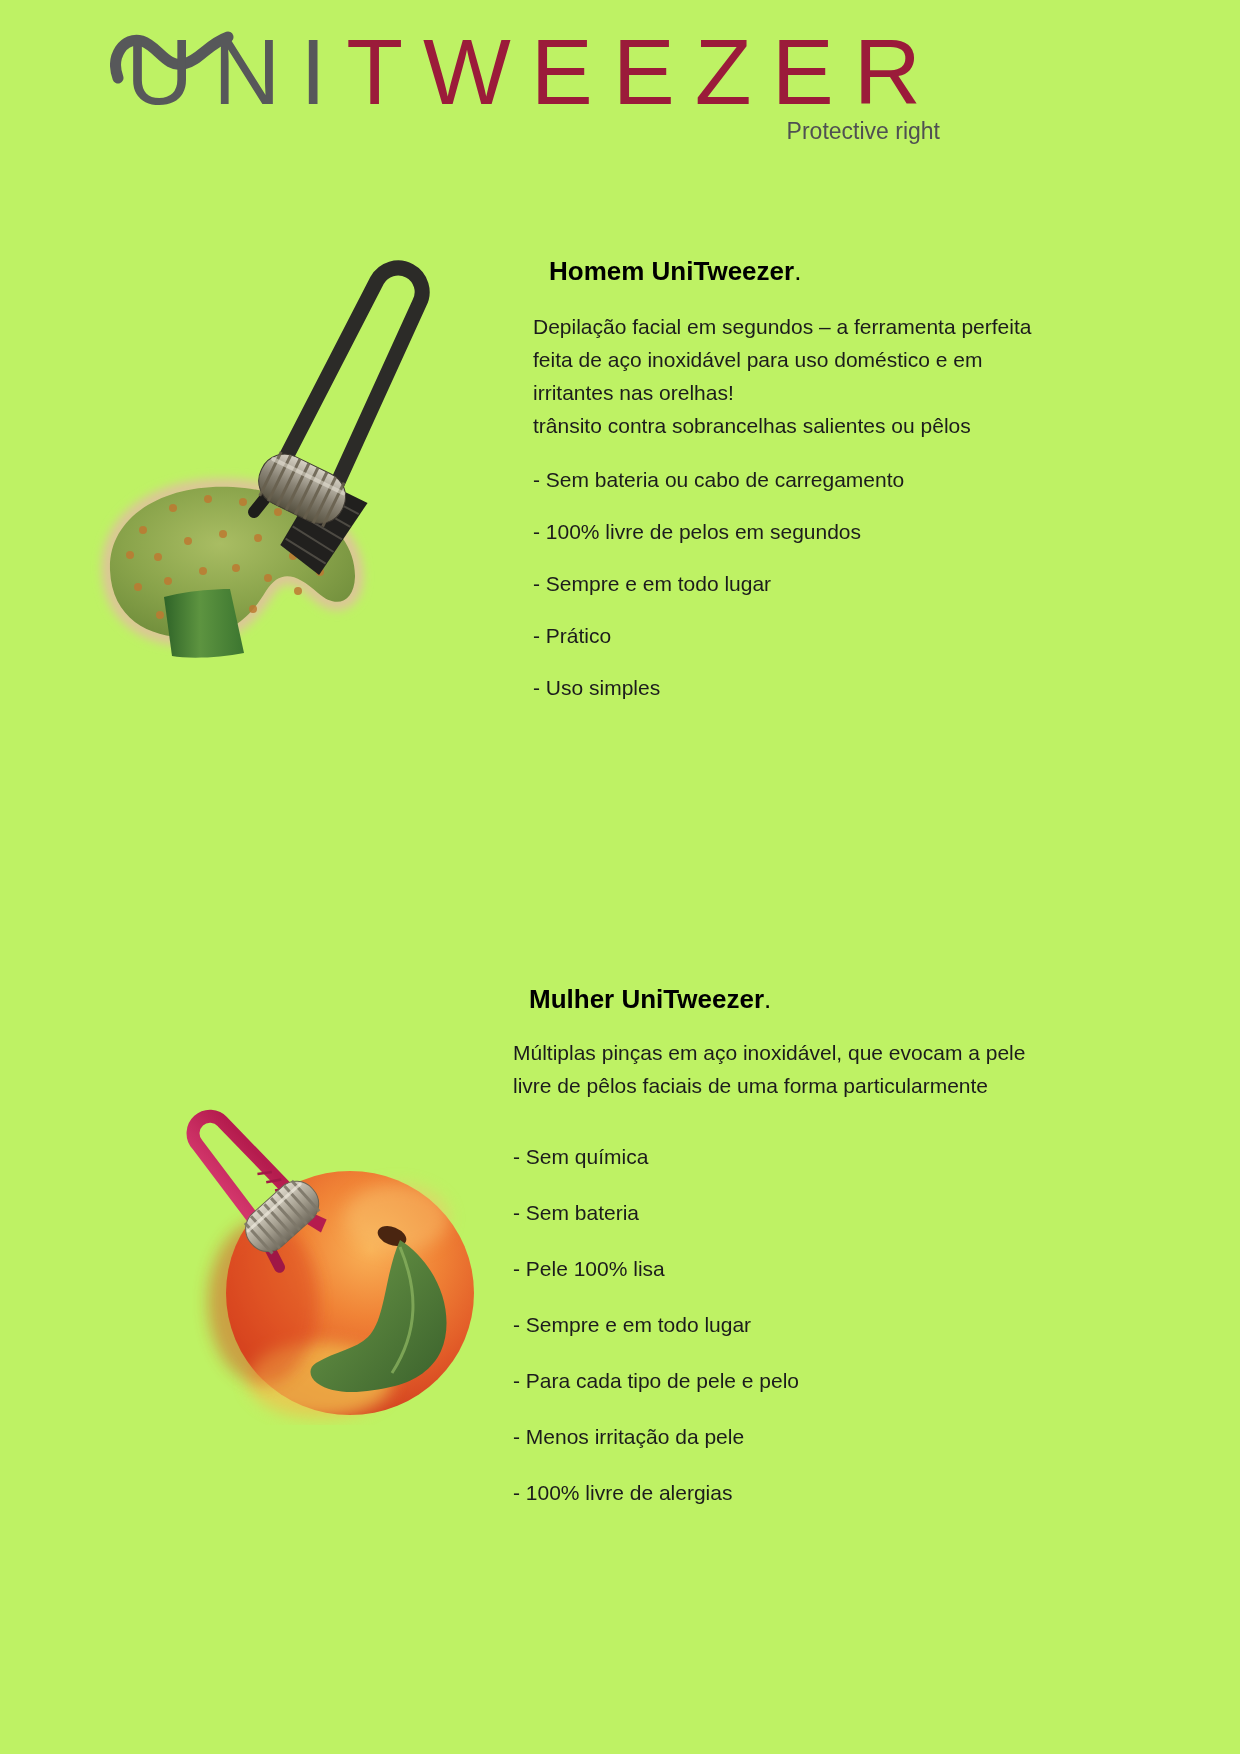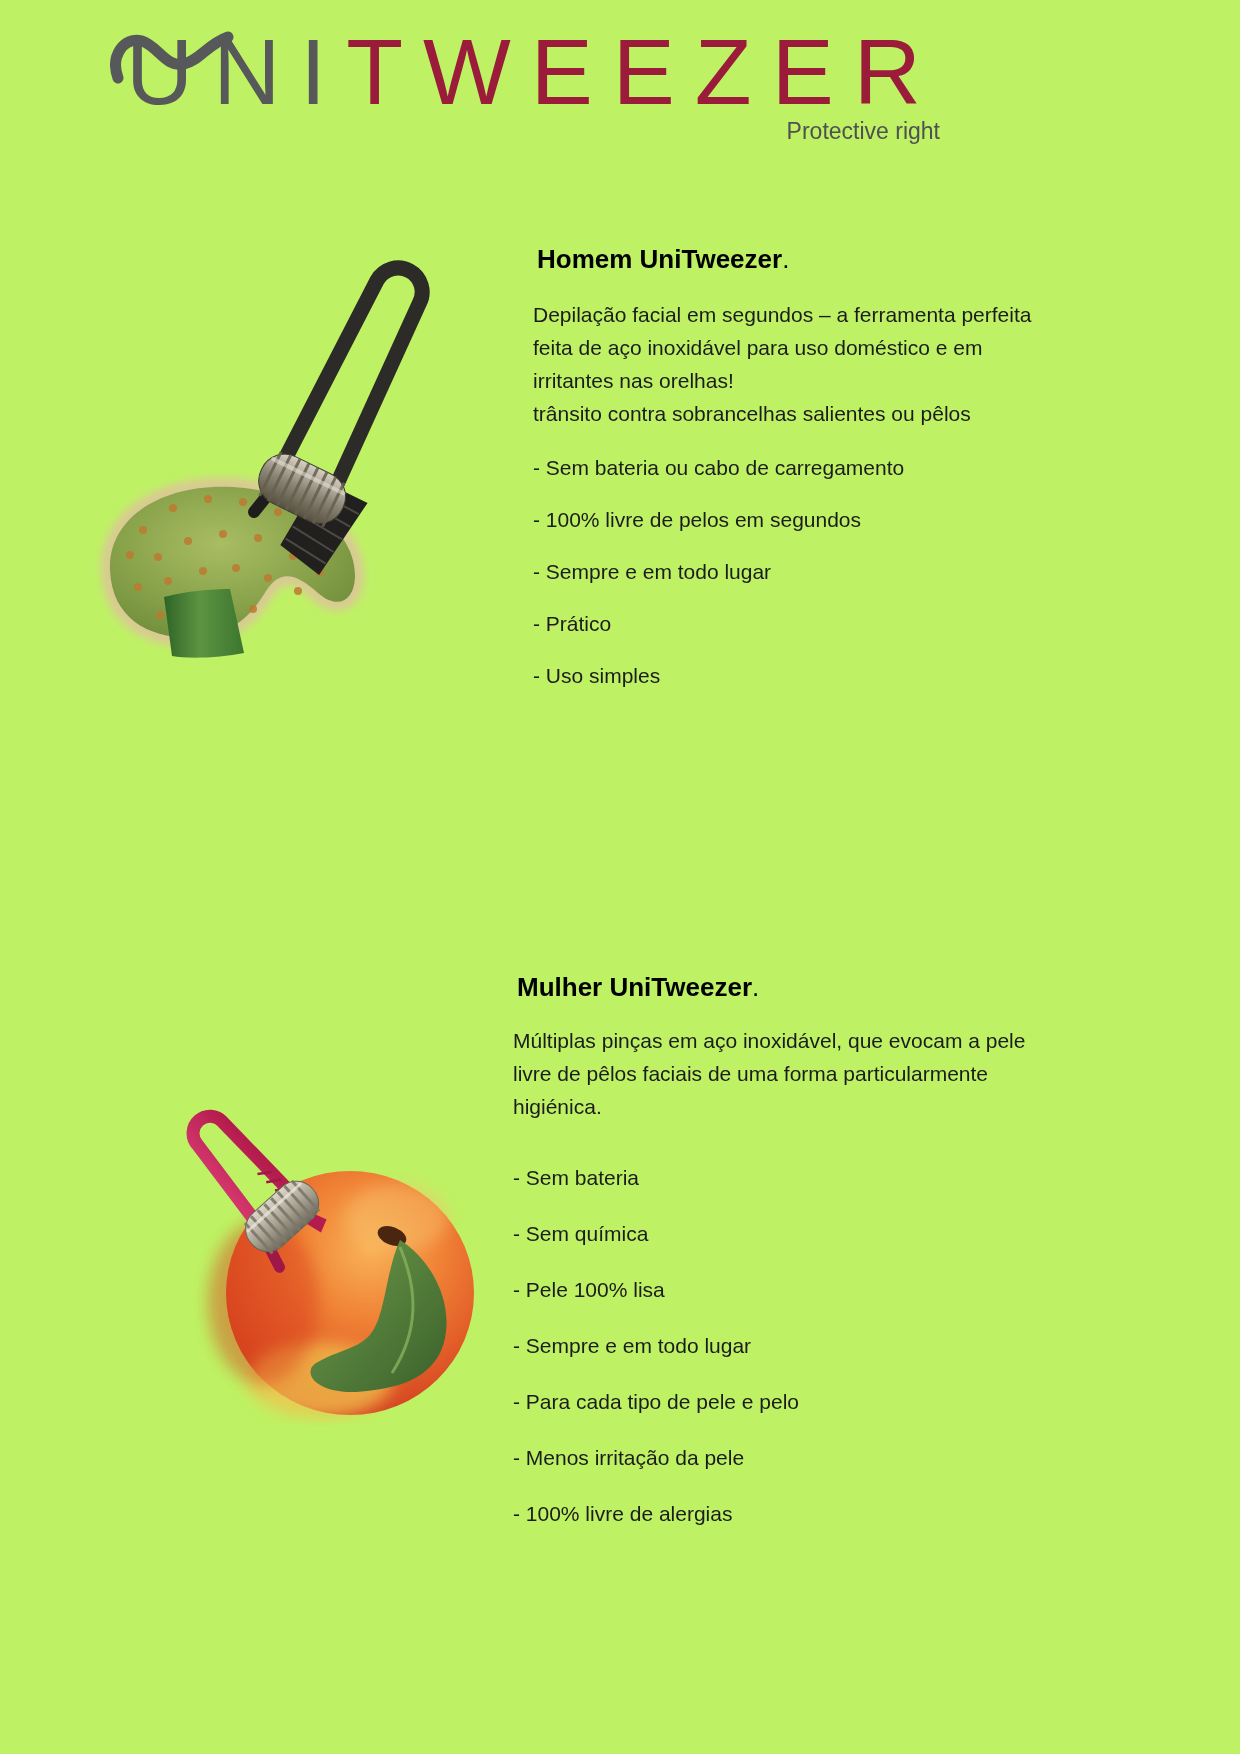--- a/index.html
+++ b/index.html
@@ -13,21 +13,21 @@
   .brand{position:absolute;left:126px;top:22px;font-size:93px;line-height:100px;
          letter-spacing:20px;font-weight:400;white-space:nowrap;}
   .brand .gray{color:#57585a;}
   .brand .red{color:#9b1b3a;}
   .tagline{position:absolute;left:540px;top:118px;width:400px;text-align:right;
            font-size:23px;color:#4f5052;}
   
   .sec-text{position:absolute;}
   .sec1-text{left:533px;top:240px;width:520px;}
   .sec2-text{left:513px;top:968px;width:545px;}
-  .sec-heading{font-size:26px;line-height:30px;font-weight:bold;color:#000;margin:4px;}
+  .sec-heading{font-size:26px;line-height:30px;font-weight:bold;color:#000;margin:16px;}
   .sec-heading .period{font-weight:400;}
   .para{margin-top:24px;}
   .sec2-text .para{margin-top:22px;}
   .line{font-size:21px;line-height:33px;}
   .bullets{margin-top:21px;}
   .sec2-text .bullets{margin-top:38px;}
   .bullet{font-size:21px;line-height:33px;margin-bottom:19px;}
   .sec2-text .bullet{margin-bottom:23px;}
   
   .fig1{position:absolute;left:68px;top:225px;}
@@ -203,25 +203,24 @@
       </g>
       <path d="M152,156 L222,156" stroke="#eee9dd" stroke-width="3" opacity="0.7" stroke-linecap="round"></path>
     </g>
   </svg>
 
   <div class="sec-text sec2-text">
     <h2 class="sec-heading"><span>Mulher UniTweezer</span><span class="period">.</span></h2>
     <div class="para">
       <div class="line">Múltiplas pinças em aço inoxidável, que evocam a pele</div>
       <div class="line">livre de pêlos faciais de uma forma particularmente</div>
-      <div class="line">higiénica.</div>
     </div>
     <div class="bullets">
+      <div class="bullet">- Sem química</div>
       <div class="bullet">- Sem bateria</div>
-      <div class="bullet">- Sem química</div>
       <div class="bullet">- Pele 100% lisa</div>
       <div class="bullet">- Sempre e em todo lugar</div>
       <div class="bullet">- Para cada tipo de pele e pelo</div>
       <div class="bullet">- Menos irritação da pele</div>
       <div class="bullet">- 100% livre de alergias</div>
     </div>
   </div>
 
 </div>
 

